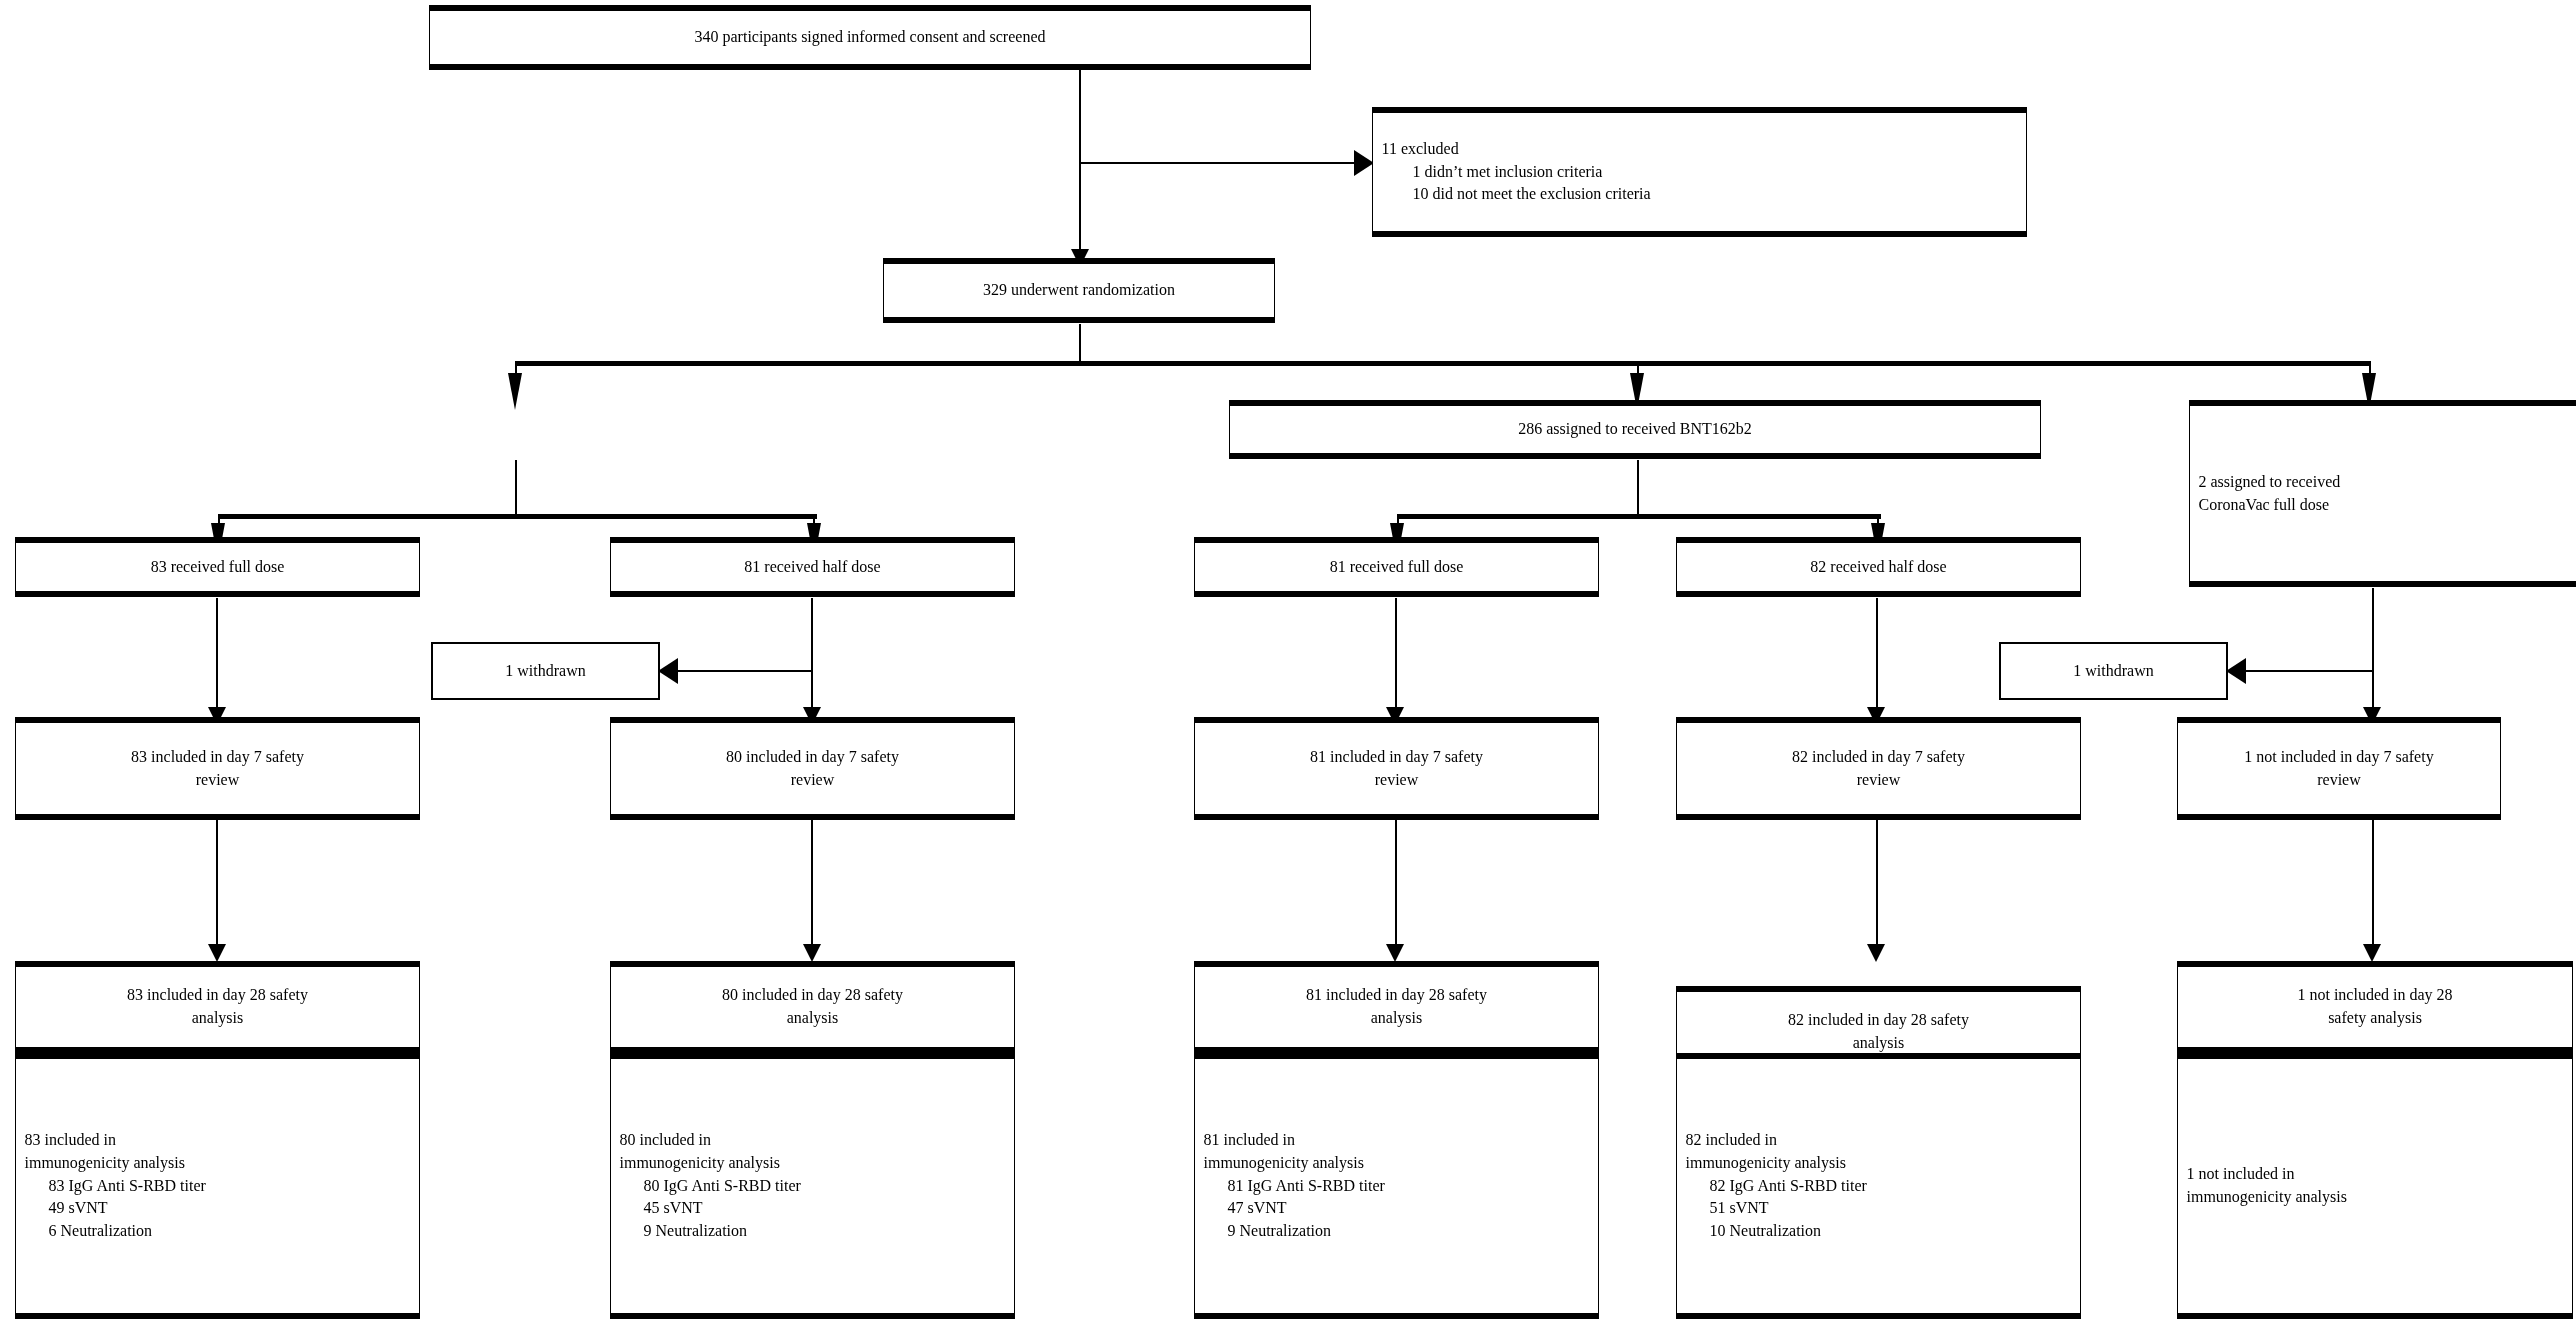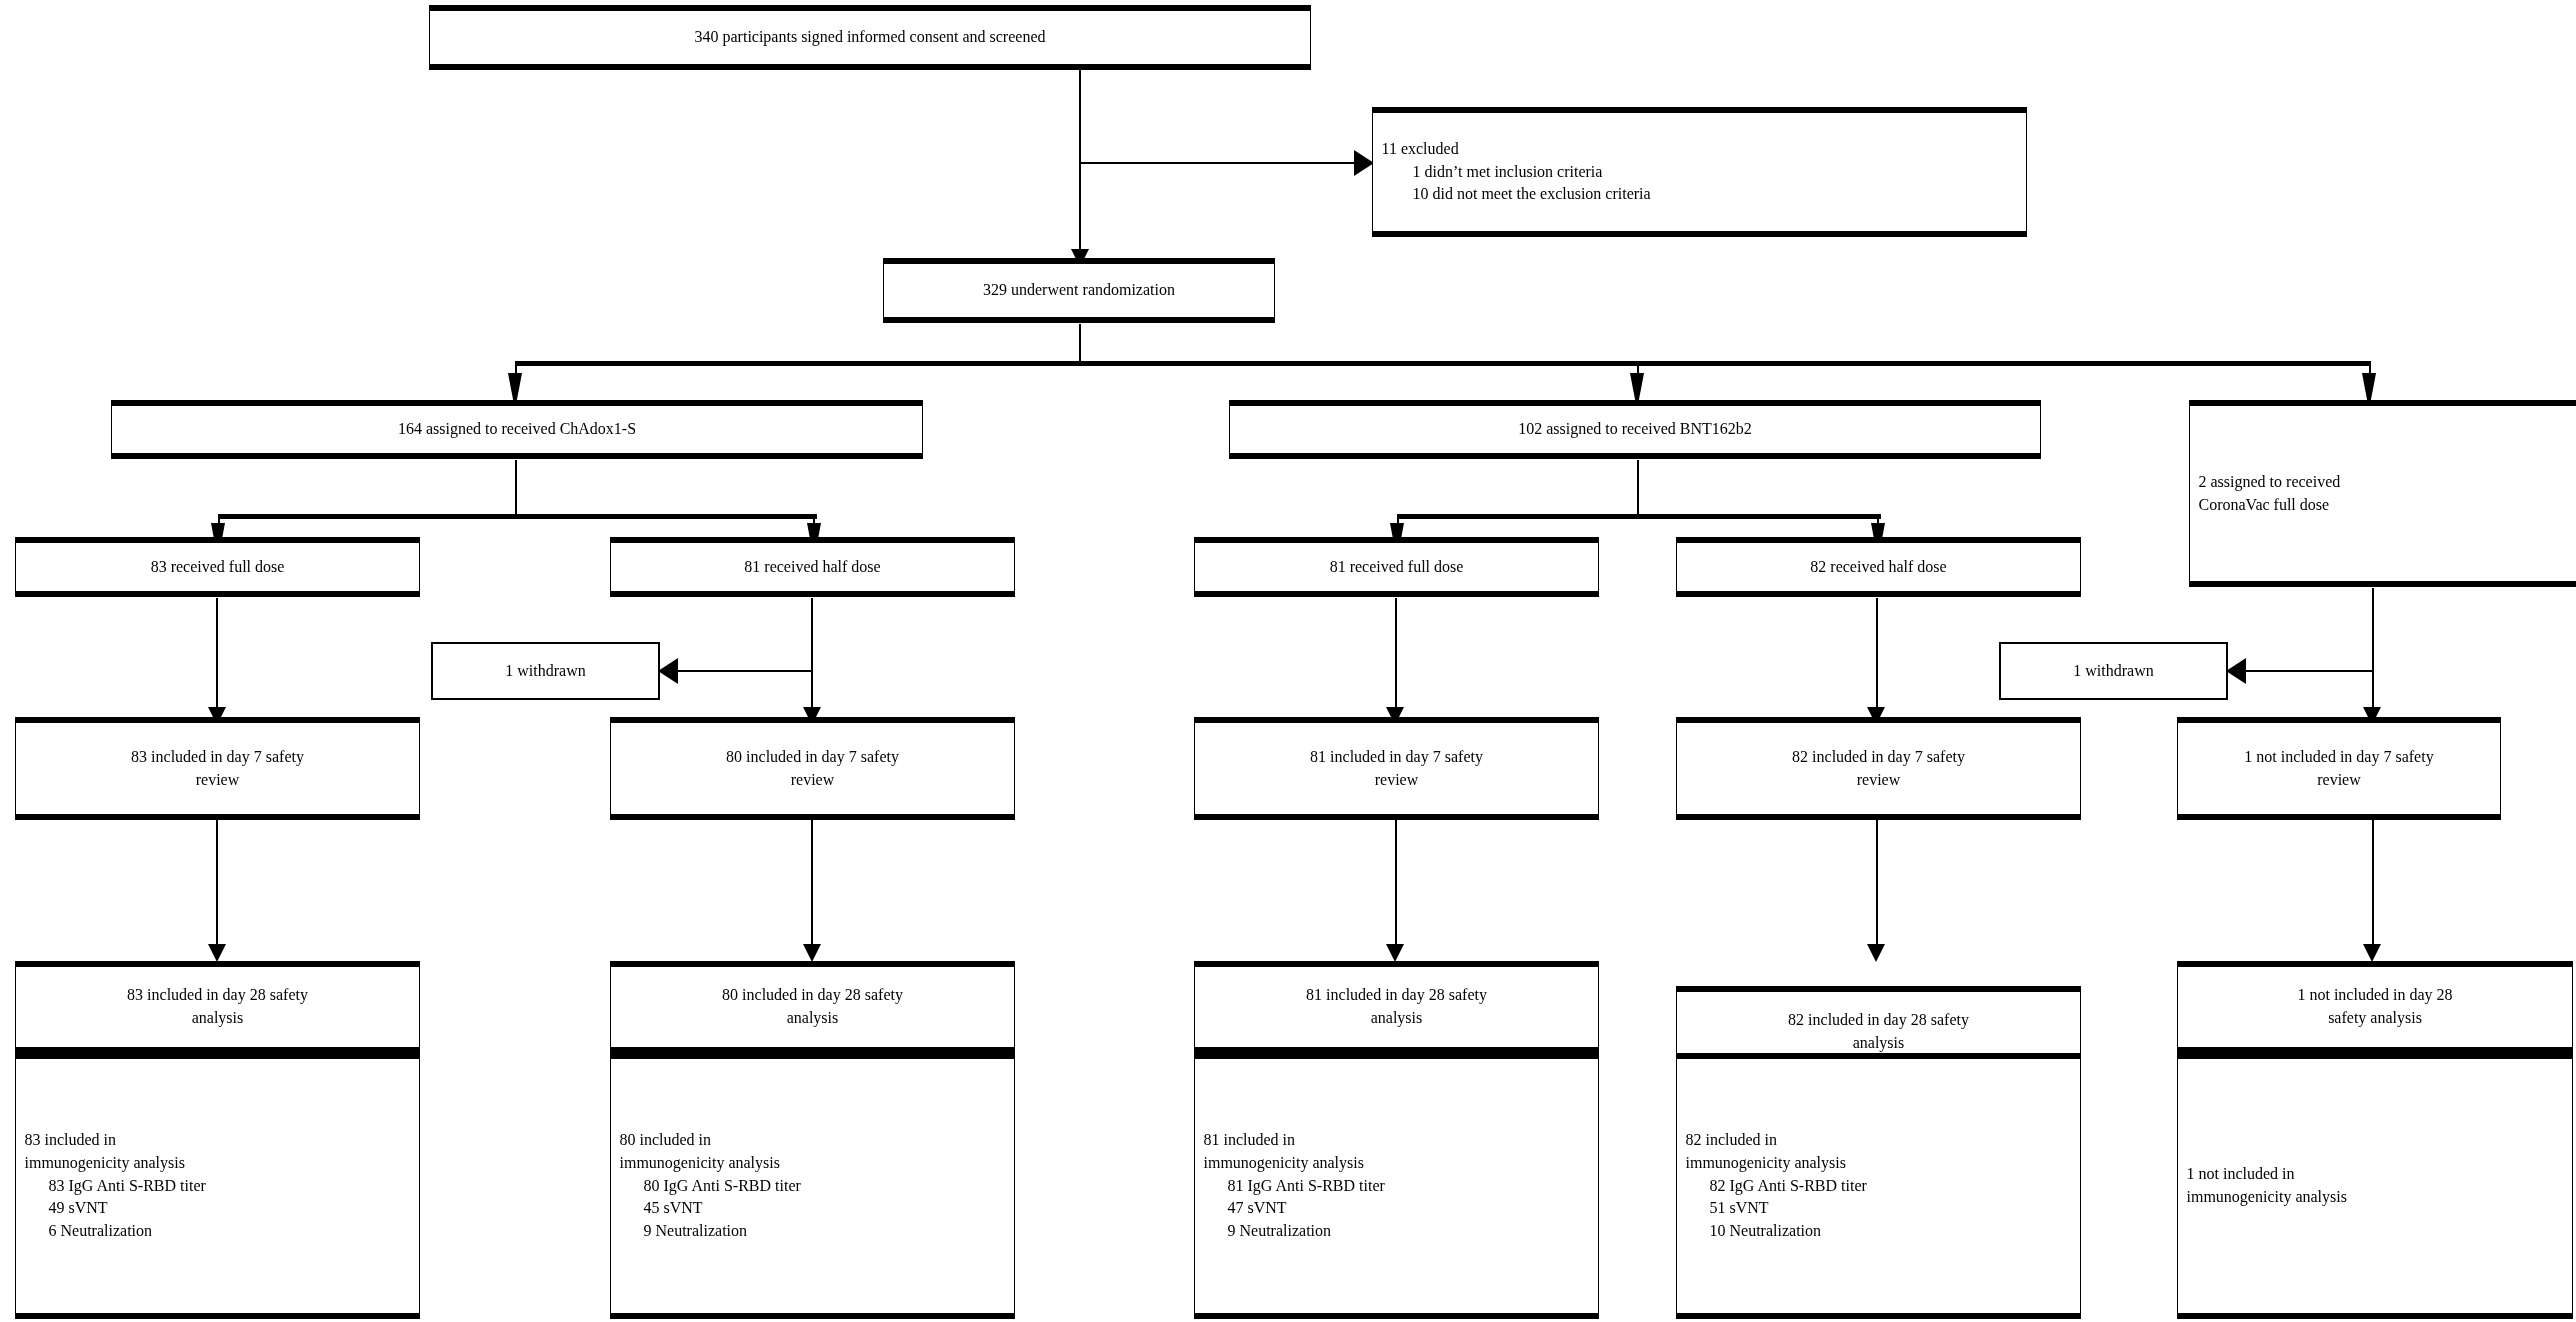--- a/index.html
+++ b/index.html
@@ -135,26 +135,23 @@
 
   <div class="vline" style="left:515px;top:361px;height:28px;"></div>
   <div class="adown-slim" style="left:508px;top:373px;"></div>
 
   <div class="vline" style="left:1637px;top:361px;height:28px;"></div>
   <div class="adown-slim" style="left:1630px;top:373px;"></div>
 
   <div class="vline" style="left:2369px;top:361px;height:28px;"></div>
   <div class="adown-slim" style="left:2362px;top:373px;"></div>
 
-  <div class="box ctr" style="left:111px;top:400px;width:812px;height:59px;">
-    <div class="txt">164 assigned to received ChAdox1-S</div>
-  </div>
 
   <div class="box ctr" style="left:1229px;top:400px;width:812px;height:59px;">
-    <div class="txt">102 assigned to received BNT162b2</div>
+    <div class="txt">286 assigned to received BNT162b2</div>
   </div>
 
   <div class="box lft" style="left:2177px;top:400px;width:396px;height:187px;margin-left:12px;">
     <div class="txt">2 assigned to received</div>
     <div class="txt">CoronaVac full dose</div>
   </div>
 
   <div class="vline" style="left:515px;top:460px;height:59px;"></div>
   <div class="hbar" style="left:219px;top:514px;width:598px;"></div>
   <div class="vline" style="left:218px;top:514px;height:18px;"></div>

